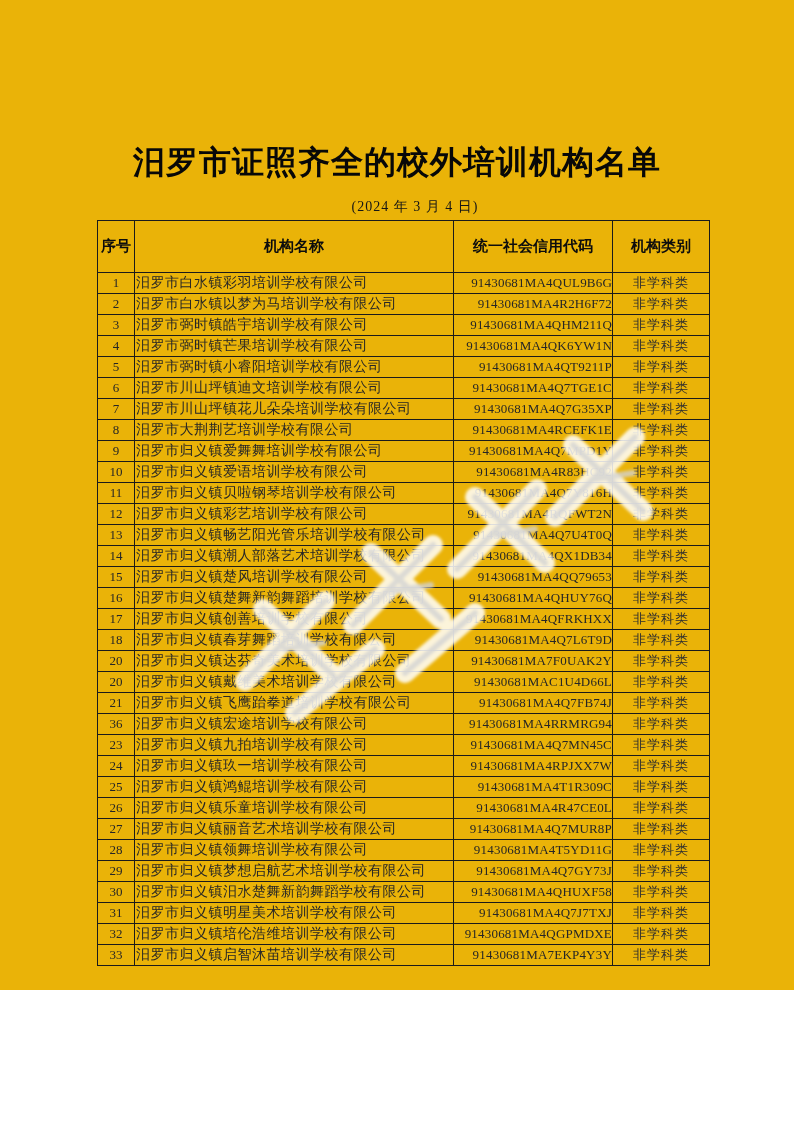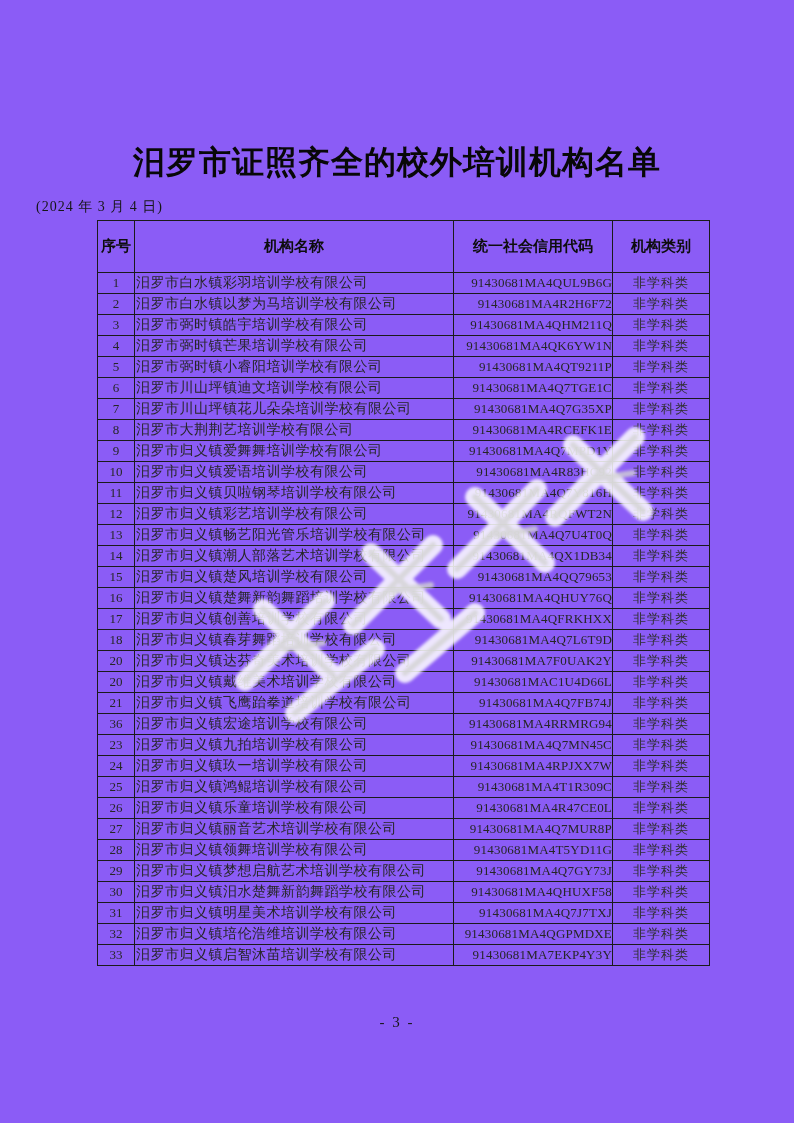--- a/index.html
+++ b/index.html
@@ -3,31 +3,31 @@
 <meta charset="utf-8">
 <style>
   * { margin:0; padding:0; box-sizing:border-box; }
   html,body { background:#ffffff; }
   body {
     width:794px; height:1123px;
     font-family:"Liberation Serif","DejaVu Serif",serif;
     color:#1c1c1c;
   }
   .page {
-    position:relative; width:794px; height:1123px;
-    background:#8b5cf6; overflow:hidden;
+    position:relative; width:794px; height:990px;
+    background:#eab308; overflow:hidden;
   }
   .title {
     position:absolute; top:141px; left:0; right:0;
     text-align:center; font-size:32px; line-height:42px;
     font-weight:bold; color:#080808; letter-spacing:1px;
   }
   .subtitle {
     position:absolute; top:198px; left:0; right:0;
-    font-size:14px; color:#161616; letter-spacing:1px;padding-left:36px;
+    text-align:center; font-size:14px; color:#161616; letter-spacing:1px;padding-left:36px;
   }
   table.doc-table {
     position:absolute; left:97px; top:220px; width:612px;
     border-collapse:collapse; table-layout:fixed;
     background:transparent;
   }
   .doc-table th, .doc-table td {
     border:1px solid #1b1b1b;
     overflow:hidden; white-space:nowrap;
     vertical-align:middle;

